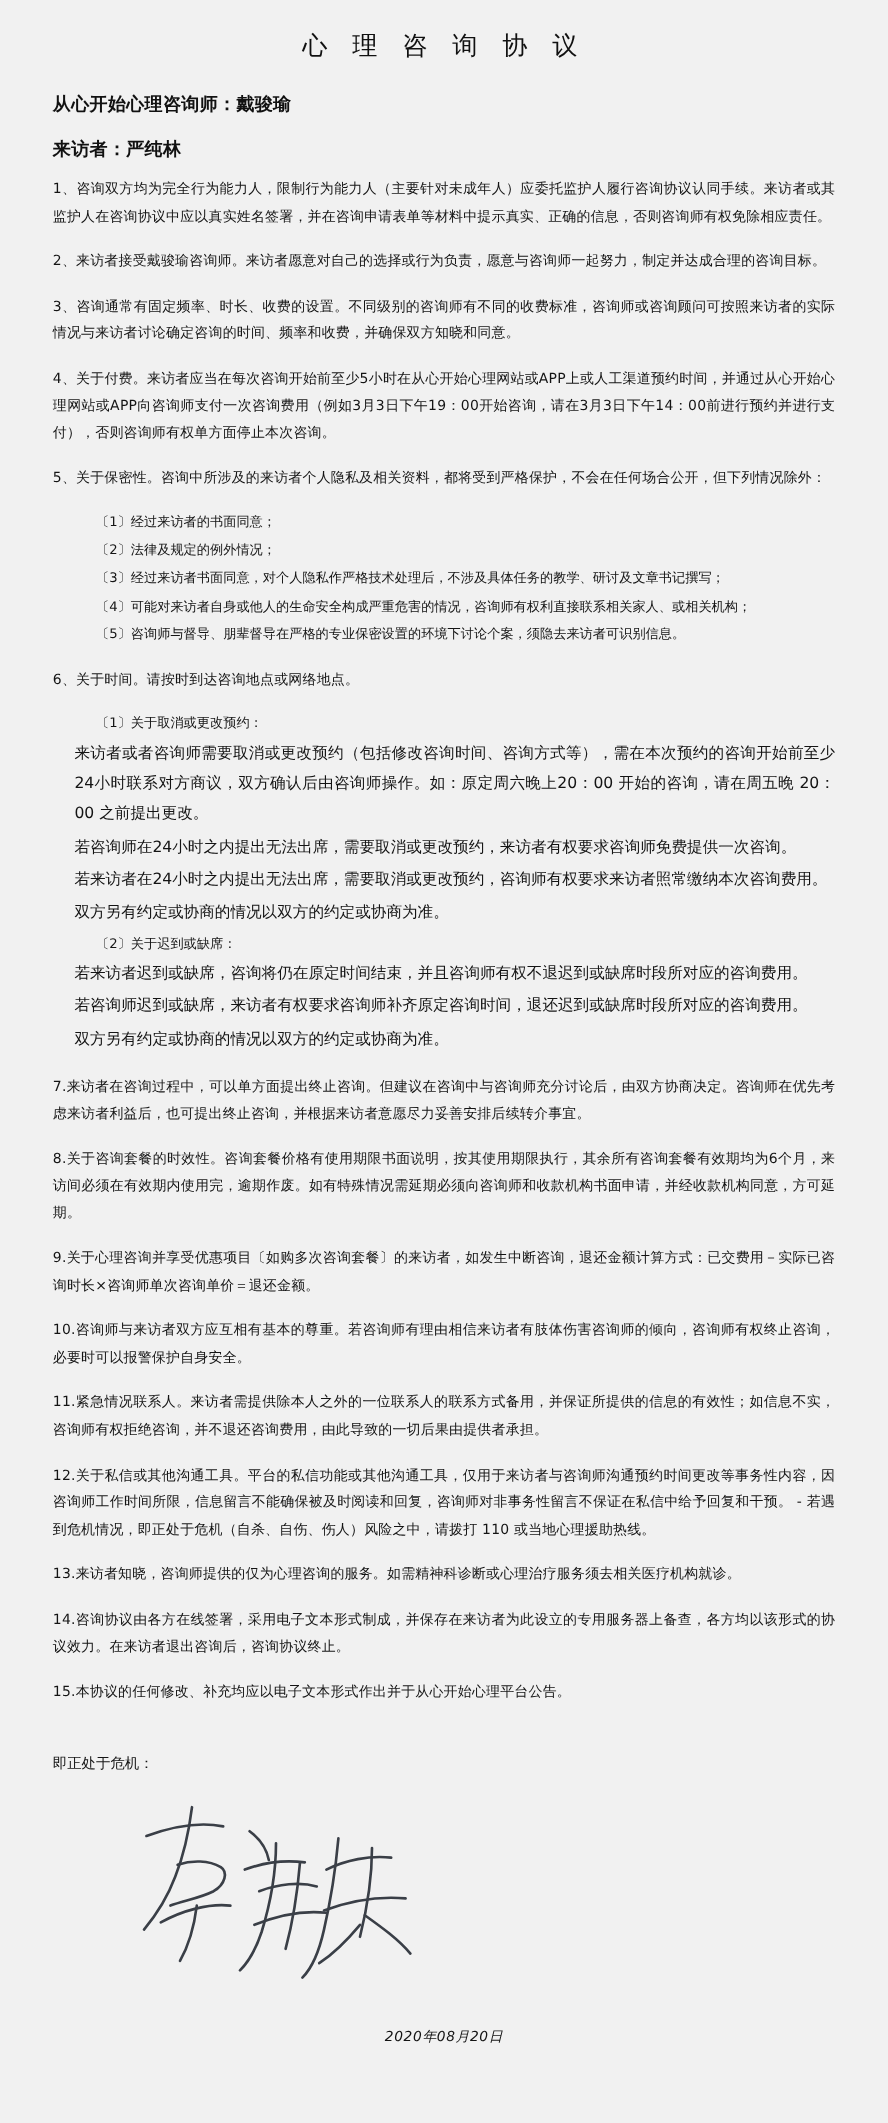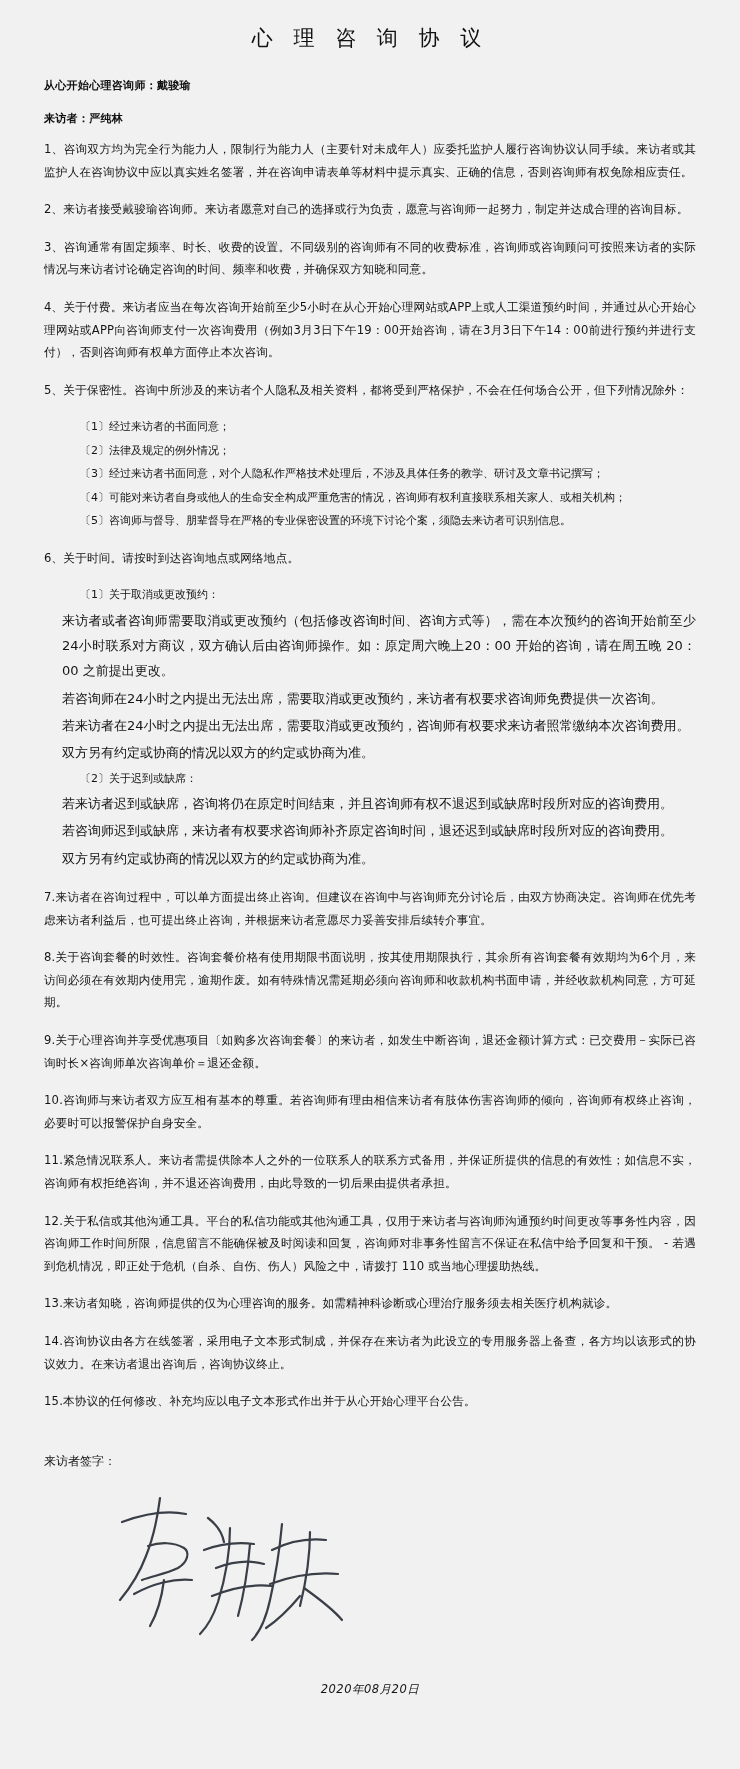--- a/index.html
+++ b/index.html
@@ -22,21 +22,21 @@
   }
   .doc-title {
     text-align: center;
     font-size: 21px;
     letter-spacing: 7px;
     font-weight: 400;
     color: #111;
     margin: 6px 0 26px 0;
   }
   .lead {
-    font-size: 11px;
+    font-size: 15px;
     font-weight: bold;
     color: #111;
     margin: 0 0 18px 0;
     letter-spacing: 0.3px;
   }
   .lead.second {
     margin-bottom: 12px;
   }
   .clause {
     font-size: 11.6px;
@@ -127,21 +127,21 @@
   <p class="clause">7.来访者在咨询过程中，可以单方面提出终止咨询。但建议在咨询中与咨询师充分讨论后，由双方协商决定。咨询师在优先考虑来访者利益后，也可提出终止咨询，并根据来访者意愿尽力妥善安排后续转介事宜。</p>
   <p class="clause">8.关于咨询套餐的时效性。咨询套餐价格有使用期限书面说明，按其使用期限执行，其余所有咨询套餐有效期均为6个月，来访间必须在有效期内使用完，逾期作废。如有特殊情况需延期必须向咨询师和收款机构书面申请，并经收款机构同意，方可延期。</p>
   <p class="clause">9.关于心理咨询并享受优惠项目〔如购多次咨询套餐〕的来访者，如发生中断咨询，退还金额计算方式：已交费用－实际已咨询时长×咨询师单次咨询单价＝退还金额。</p>
   <p class="clause">10.咨询师与来访者双方应互相有基本的尊重。若咨询师有理由相信来访者有肢体伤害咨询师的倾向，咨询师有权终止咨询，必要时可以报警保护自身安全。</p>
   <p class="clause">11.紧急情况联系人。来访者需提供除本人之外的一位联系人的联系方式备用，并保证所提供的信息的有效性；如信息不实，咨询师有权拒绝咨询，并不退还咨询费用，由此导致的一切后果由提供者承担。</p>
   <p class="clause">12.关于私信或其他沟通工具。平台的私信功能或其他沟通工具，仅用于来访者与咨询师沟通预约时间更改等事务性内容，因咨询师工作时间所限，信息留言不能确保被及时阅读和回复，咨询师对非事务性留言不保证在私信中给予回复和干预。 - 若遇到危机情况，即正处于危机（自杀、自伤、伤人）风险之中，请拨打 110 或当地心理援助热线。</p>
   <p class="clause">13.来访者知晓，咨询师提供的仅为心理咨询的服务。如需精神科诊断或心理治疗服务须去相关医疗机构就诊。</p>
   <p class="clause">14.咨询协议由各方在线签署，采用电子文本形式制成，并保存在来访者为此设立的专用服务器上备查，各方均以该形式的协议效力。在来访者退出咨询后，咨询协议终止。</p>
   <p class="clause">15.本协议的任何修改、补充均应以电子文本形式作出并于从心开始心理平台公告。</p>
 
-  <div class="sign-label">来访者签字：</div>
+  <div class="sign-label">即正处于危机：</div>
 
   <div class="signature-area">
     <svg class="signature-svg" width="260" height="170" viewBox="0 0 260 170">
       <g fill="none" stroke="#3a3f47" stroke-width="2.2" stroke-linecap="round" stroke-linejoin="round">
         <path d="M18,38 C40,30 62,26 82,30"></path>
         <path d="M56,14 C54,30 50,52 42,72 C36,88 26,104 16,116"></path>
         <path d="M44,62 C56,58 70,58 80,64 C86,68 84,78 74,84 C62,90 48,92 38,96"></path>
         <path d="M30,110 C48,100 70,94 88,96"></path>
         <path d="M60,96 C58,112 54,128 46,142"></path>
         <path d="M104,34 C112,40 118,48 120,58"></path>

